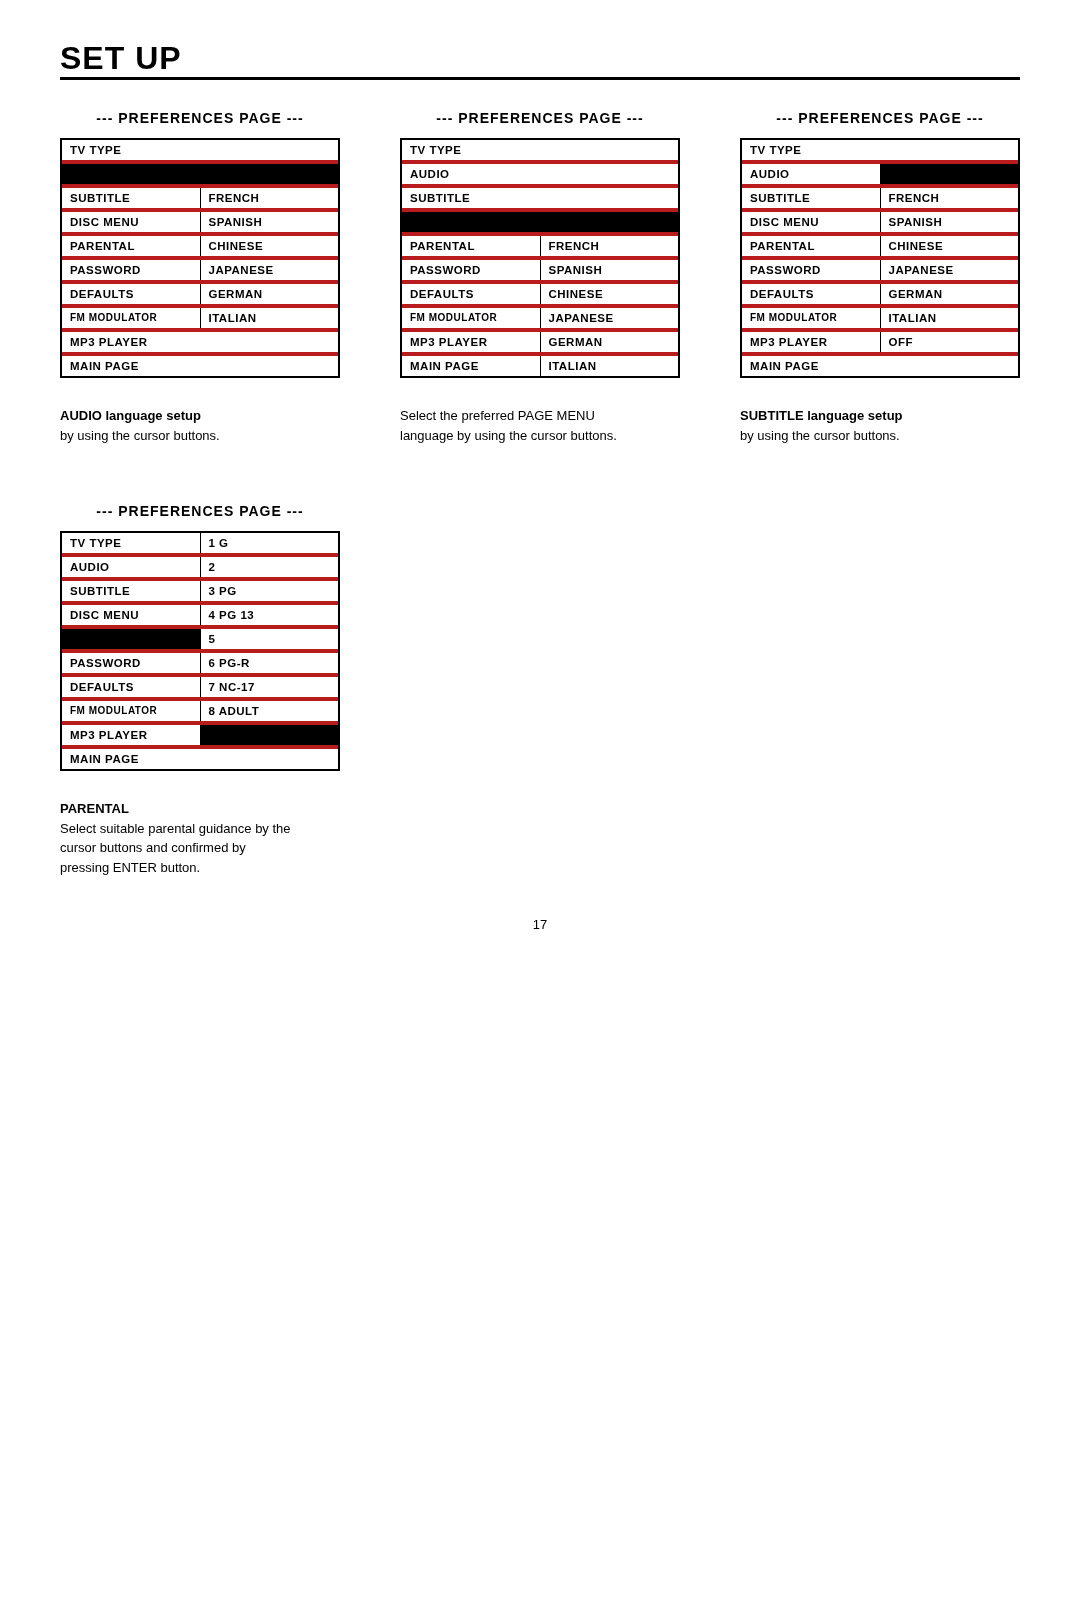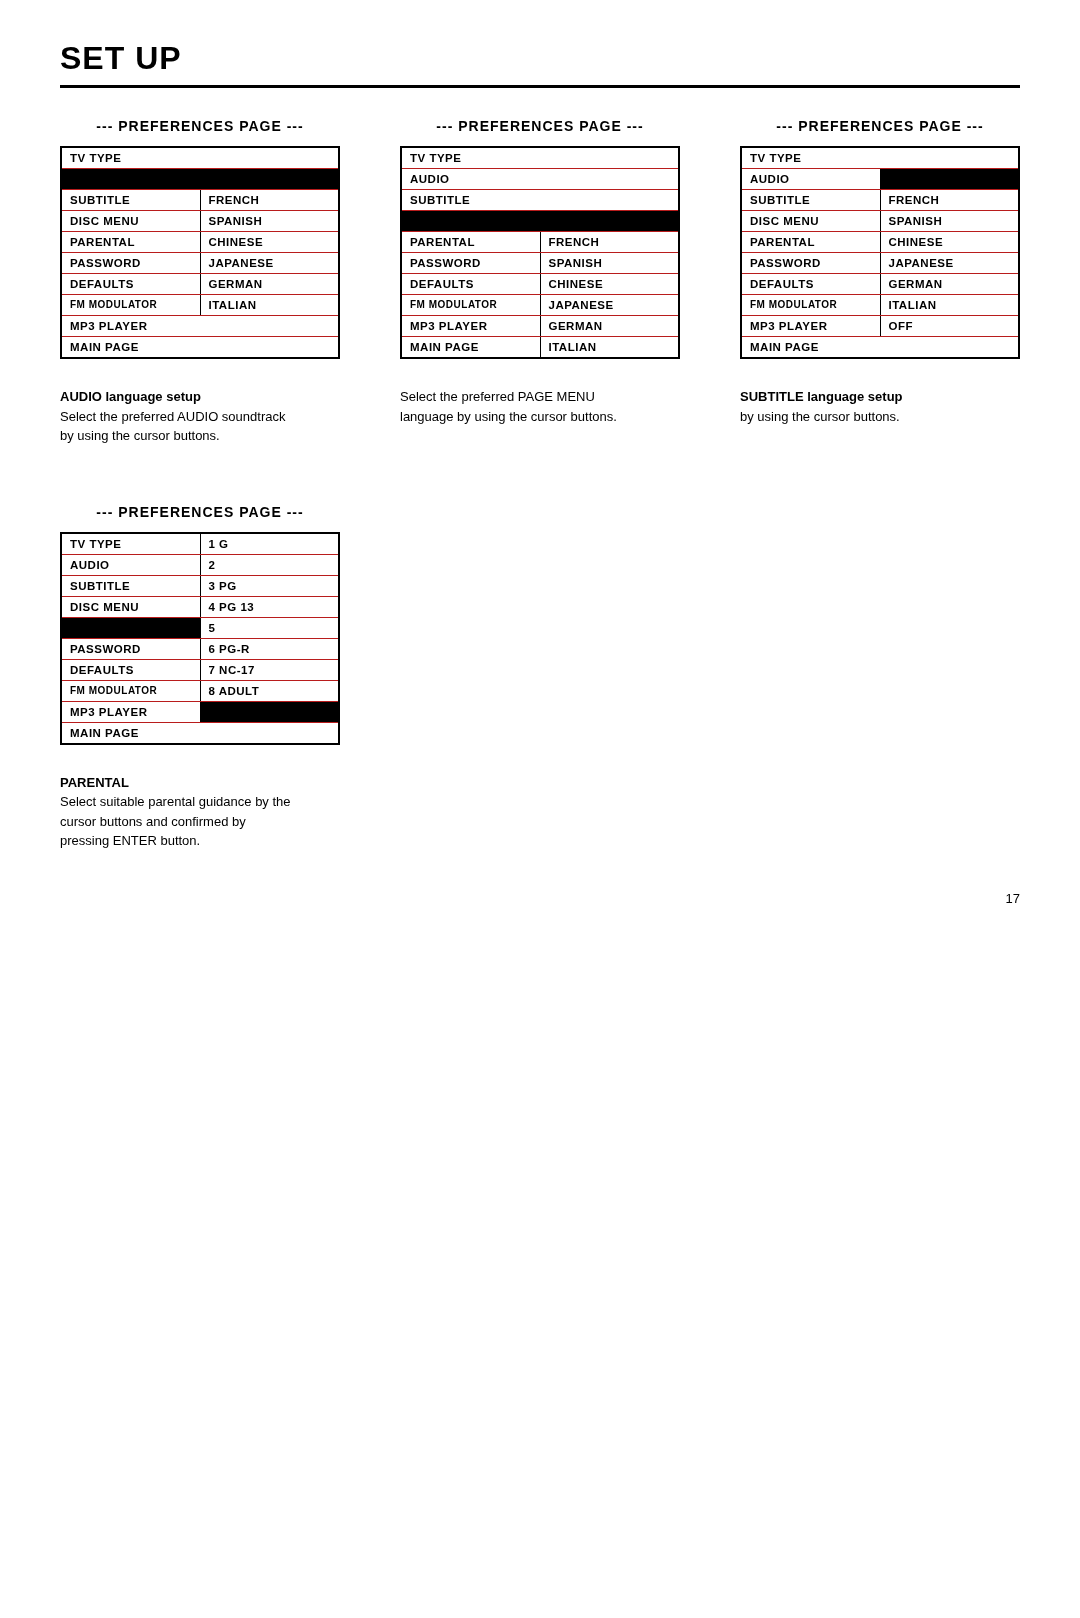--- a/index.html
+++ b/index.html
@@ -8,21 +8,20 @@
       font-family: Arial, sans-serif;
       width: 1080px;
       min-height: 1618px;
       padding: 40px 60px;
       color: #000;
     }
     .page-title {
       font-size: 32px;
       font-weight: bold;
       border-bottom: 3px solid #000;
-      padding-bottom: 8px;
       margin-bottom: 30px;
       letter-spacing: 1px;
     }
     .main-grid {
       display: grid;
       grid-template-columns: 1fr 1fr 1fr;
       gap: 58px 60px;
     }
     .section {
       display: flex;
@@ -35,21 +34,21 @@
       letter-spacing: 1px;
       margin-bottom: 12px;
     }
     .pref-box {
       border: 2px solid #000;
       width: 100%;
       max-width: 380px;
     }
     .pref-row {
       display: flex;
-      border-bottom: 1px solid #b91c1c;
+      border-bottom: 4px solid #b91c1c;
     }
     .pref-row:last-child {
       border-bottom: none;
     }
     .pref-cell {
       font-size: 11.5px;
       font-weight: bold;
       padding: 4px 8px;
       border-right: 1px solid #000;
       min-width: 130px;
@@ -74,21 +73,21 @@
       font-size: 13px;
       line-height: 1.5;
       width: 100%;
       max-width: 380px;
     }
     .description-title {
       font-weight: bold;
       font-size: 13px;
     }
     .page-number {
-      text-align: right;
+      text-align: center;
       margin-top: 40px;
       font-size: 13px;
     }
   </style>
 </head>
 <body>
 
 <h1 class="page-title">SET UP</h1>
 
 <div class="main-grid">
@@ -128,21 +127,20 @@
         </div>
         <div class="pref-row">
           <div class="pref-cell wide">MP3 PLAYER</div>
         </div>
         <div class="pref-row">
           <div class="pref-cell wide">MAIN PAGE</div>
         </div>
       </div>
       <div class="description">
         <div class="description-title">AUDIO language setup</div>
-        <div>Select the preferred AUDIO soundtrack</div>
         <div>by using the cursor buttons.</div>
       </div>
     </div>
     <div class="section">
       <div class="section-header">--- PREFERENCES PAGE ---</div>
       <div class="pref-box">
         <div class="pref-row">
           <div class="pref-cell wide">TV TYPE</div>
         </div>
         <div class="pref-row">

